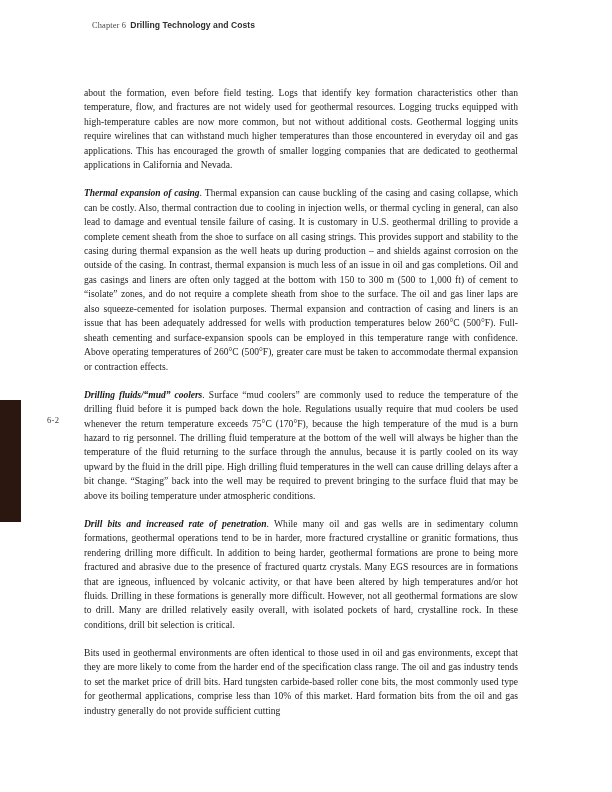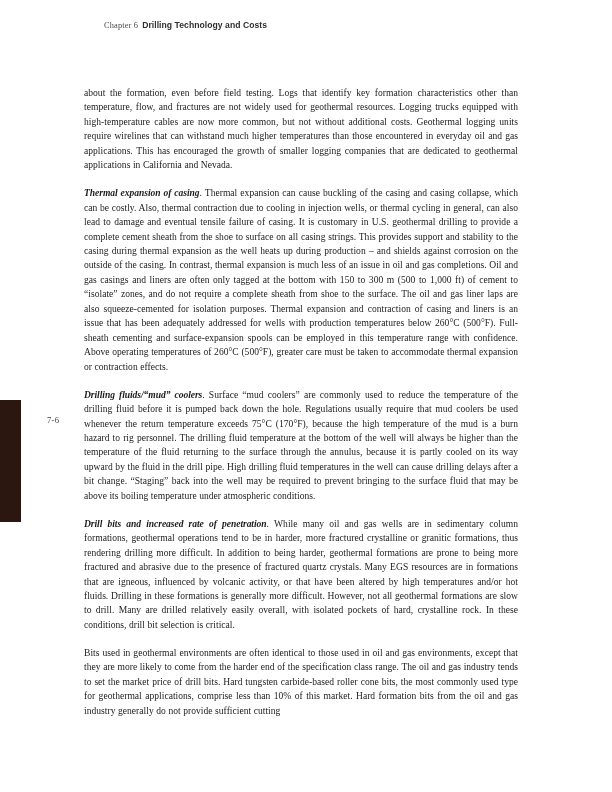--- a/index.html
+++ b/index.html
@@ -29,21 +29,21 @@
     left: 0;
     top: 400px;
     width: 21px;
     height: 122px;
     background: #2b1710;
   }
 
   
   .running-head {
     position: absolute;
-    left: 104px;
+    left: 92px;
     top: 17px;
     width: 440px;
     white-space: nowrap;
     line-height: 12px;
   }
   .rh-chapter {
     font-family: "Liberation Serif", "DejaVu Serif", serif;
     font-size: 8.4px;
     color: #4a4a4a;
     letter-spacing: 0.15px;
@@ -101,21 +101,21 @@
 <body>
 
 <div class="page">
 
   <div class="edge-tab"></div>
 
   <div class="running-head">
     <span class="rh-chapter">Chapter 6</span><span class="rh-title">Drilling Technology and Costs</span>
   </div>
 
-  <div class="folio">7-6</div>
+  <div class="folio">6-2</div>
 
   <div class="textblock">
 
     <p class="body"><span class="runin"></span><span>about the formation, even before field testing. Logs that identify key formation characteristics other than temperature, flow, and fractures are not widely used for geothermal resources. Logging trucks equipped with high-temperature cables are now more common, but not without additional costs. Geothermal logging units require wirelines that can withstand much higher temperatures than those encountered in everyday oil and gas applications. This has encouraged the growth of smaller logging companies that are dedicated to geothermal applications in California and Nevada.</span></p>
 
     <p class="body"><span class="runin">Thermal expansion of casing</span><span>. Thermal expansion can cause buckling of the casing and casing collapse, which can be costly. Also, thermal contraction due to cooling in injection wells, or thermal cycling in general, can also lead to damage and eventual tensile failure of casing. It is customary in U.S. geothermal drilling to provide a complete cement sheath from the shoe to surface on all casing strings. This provides support and stability to the casing during thermal expansion as the well heats up during production – and shields against corrosion on the outside of the casing. In contrast, thermal expansion is much less of an issue in oil and gas completions. Oil and gas casings and liners are often only tagged at the bottom with 150 to 300 m (500 to 1,000 ft) of cement to “isolate” zones, and do not require a complete sheath from shoe to the surface. The oil and gas liner laps are also squeeze-cemented for isolation purposes. Thermal expansion and contraction of casing and liners is an issue that has been adequately addressed for wells with production temperatures below 260°C (500°F). Full-sheath cementing and surface-expansion spools can be employed in this temperature range with confidence. Above operating temperatures of 260°C (500°F), greater care must be taken to accommodate thermal expansion or contraction effects.</span></p>
 
     <p class="body"><span class="runin">Drilling fluids/“mud” coolers</span><span>. Surface “mud coolers” are commonly used to reduce the temperature of the drilling fluid before it is pumped back down the hole. Regulations usually require that mud coolers be used whenever the return temperature exceeds 75°C (170°F), because the high temperature of the mud is a burn hazard to rig personnel. The drilling fluid temperature at the bottom of the well will always be higher than the temperature of the fluid returning to the surface through the annulus, because it is partly cooled on its way upward by the fluid in the drill pipe. High drilling fluid temperatures in the well can cause drilling delays after a bit change. “Staging” back into the well may be required to prevent bringing to the surface fluid that may be above its boiling temperature under atmospheric conditions.</span></p>
 
     <p class="body"><span class="runin">Drill bits and increased rate of penetration</span><span>. While many oil and gas wells are in sedimentary column formations, geothermal operations tend to be in harder, more fractured crystalline or granitic formations, thus rendering drilling more difficult. In addition to being harder, geothermal formations are prone to being more fractured and abrasive due to the presence of fractured quartz crystals. Many EGS resources are in formations that are igneous, influenced by volcanic activity, or that have been altered by high temperatures and/or hot fluids. Drilling in these formations is generally more difficult. However, not all geothermal formations are slow to drill. Many are drilled relatively easily overall, with isolated pockets of hard, crystalline rock. In these conditions, drill bit selection is critical.</span></p>

